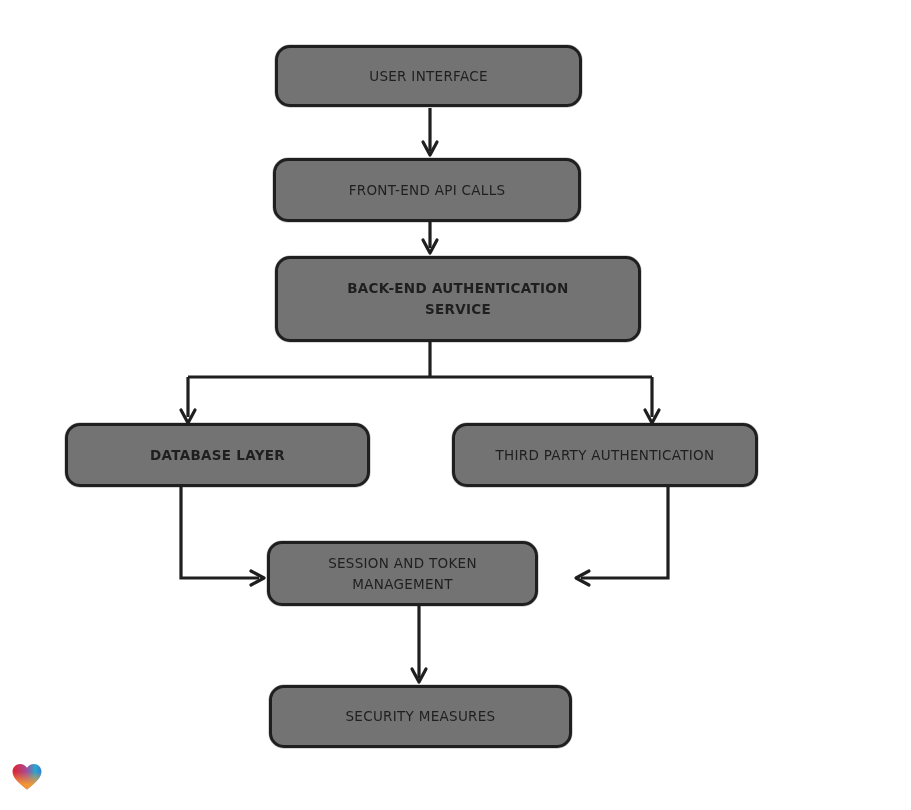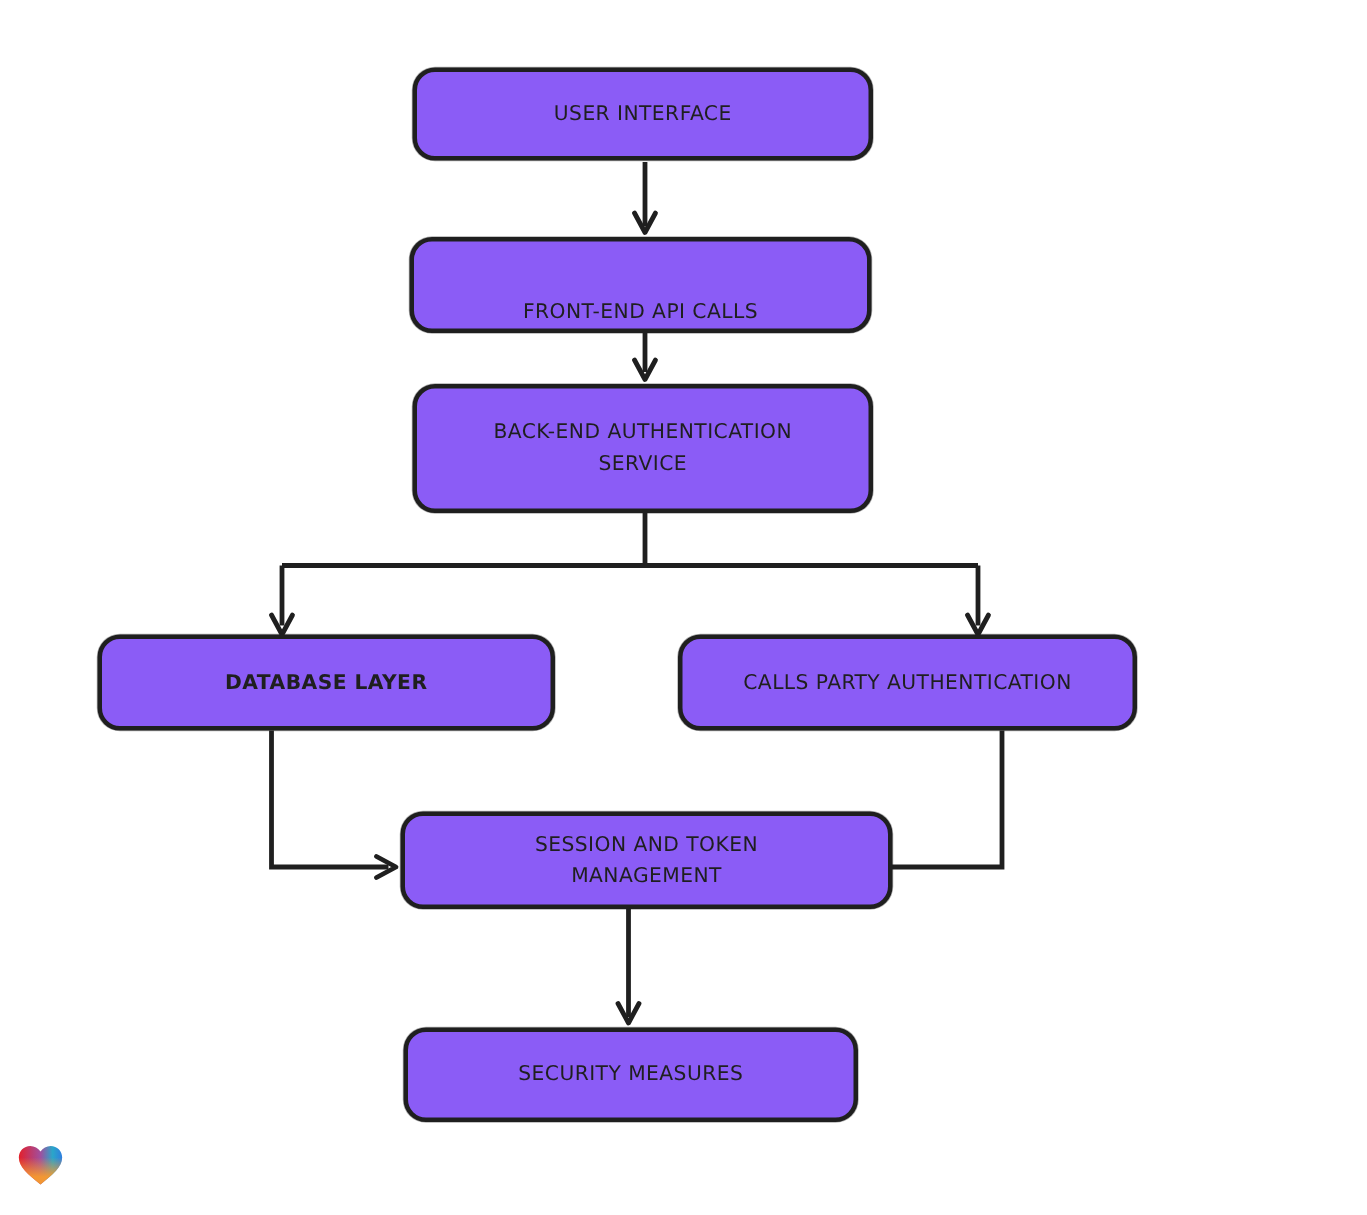--- a/index.html
+++ b/index.html
@@ -9,42 +9,42 @@
     background:#ffffff;
     font-family:"DejaVu Sans", sans-serif;
     overflow:hidden;
   }
   .connector-layer{
     position:absolute;left:0;top:0;width:911px;height:810px;
   }
   .node{
     position:absolute;
     box-sizing:border-box;
-    background:#8b5cf6;
+    background:#737373;
     border:3.5px solid #1f1f1f;
     border-radius:15px;
     display:flex;align-items:center;justify-content:center;
     text-align:center;
     color:#1f1f1f;
     font-size:13.5px;
     letter-spacing:.3px;
     line-height:1.55;
     padding:0 24px;
     box-shadow:0 0 0 .5px rgba(31,31,31,.35);
   }
   .node span{display:inline-block;}
   .node.wrap-back span{max-width:238px;}
   .node.wrap-session span{max-width:205px;}
   
   .n-user      {left:275px;top:45px; width:307px;height:62px;}
-  .n-frontend  {left:273px;top:158px;width:308px;height:64px;align-items:flex-end;}
-  .n-backend   {left:275px;top:256px;width:307px;height:86px;}
+  .n-frontend  {left:273px;top:158px;width:308px;height:64px;}
+  .n-backend   {left:275px;top:256px;width:366px;height:86px;font-weight:bold;}
   .n-database  {left:65px; top:423px;width:305px;height:64px;font-weight:bold;}
   .n-thirdparty{left:452px;top:423px;width:306px;height:64px;}
-  .n-session   {left:267px;top:541px;width:328px;height:65px;}
+  .n-session   {left:267px;top:541px;width:271px;height:65px;}
   .n-security  {left:269px;top:685px;width:303px;height:63px;align-items:center;}
   .logo{
     position:absolute;left:10px;top:760px;width:34px;height:32px;
     cursor:pointer;
   }
 </style>
 </head>
 <body>
 
 <div class="stage">
@@ -96,21 +96,21 @@
 
   <div class="node n-backend wrap-back">
     <span>BACK-END AUTHENTICATION SERVICE</span>
   </div>
 
   <div class="node n-database">
     <span>DATABASE LAYER</span>
   </div>
 
   <div class="node n-thirdparty">
-    <span>CALLS PARTY AUTHENTICATION</span>
+    <span>THIRD PARTY AUTHENTICATION</span>
   </div>
 
   <div class="node n-session wrap-session">
     <span>SESSION AND TOKEN MANAGEMENT</span>
   </div>
 
   <div class="node n-security">
     <span>SECURITY MEASURES</span>
   </div>
 

